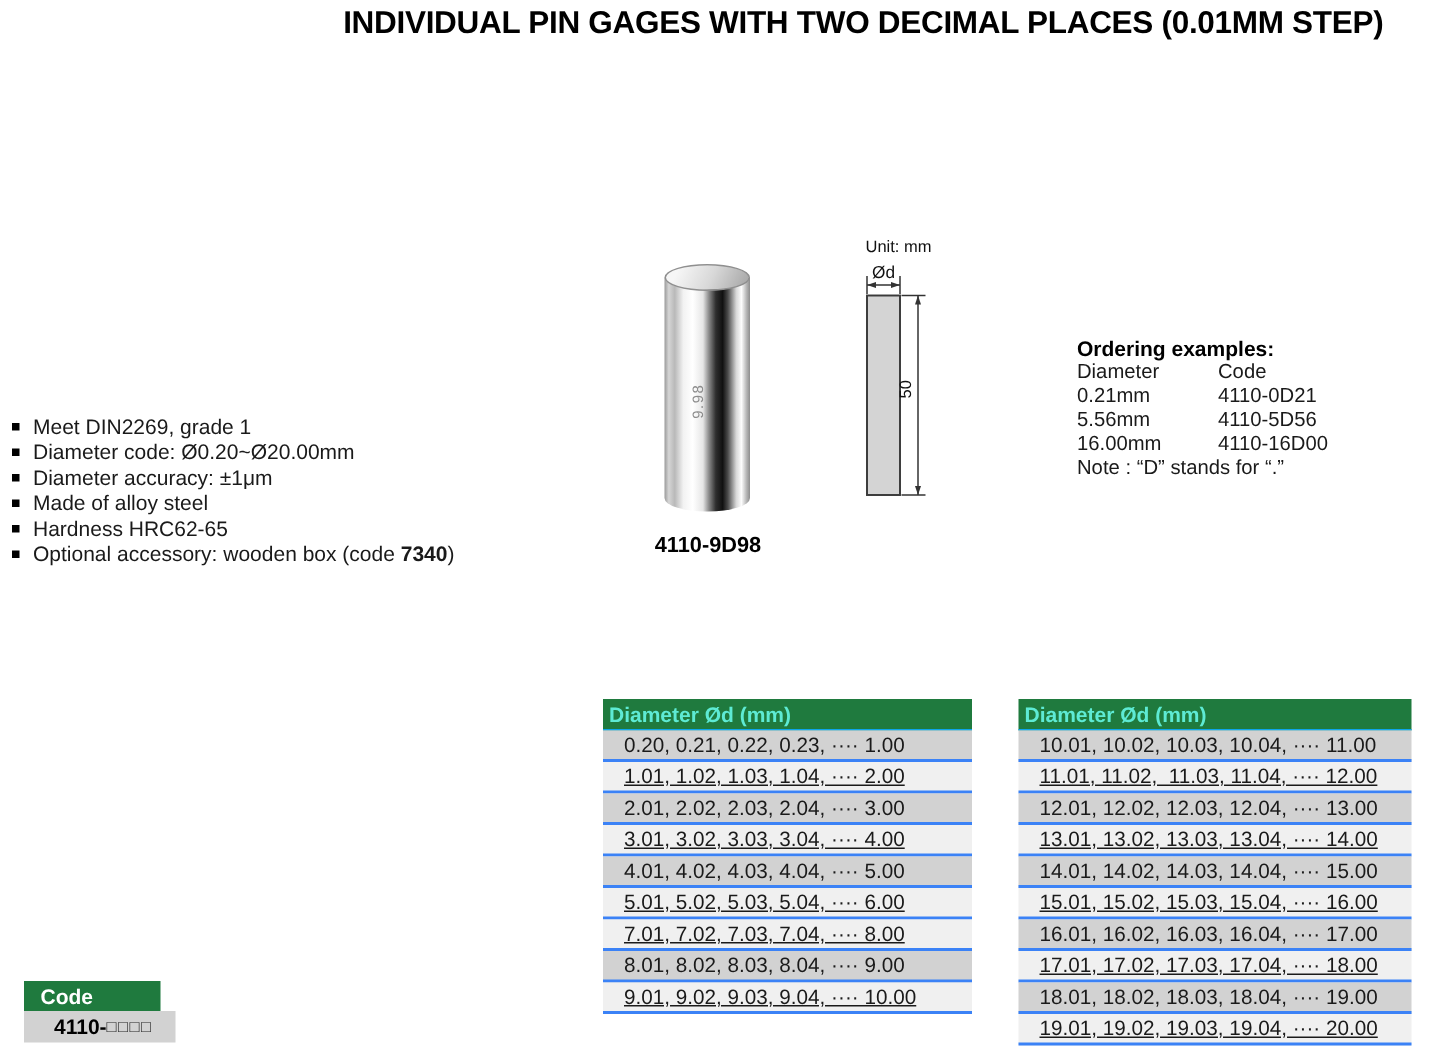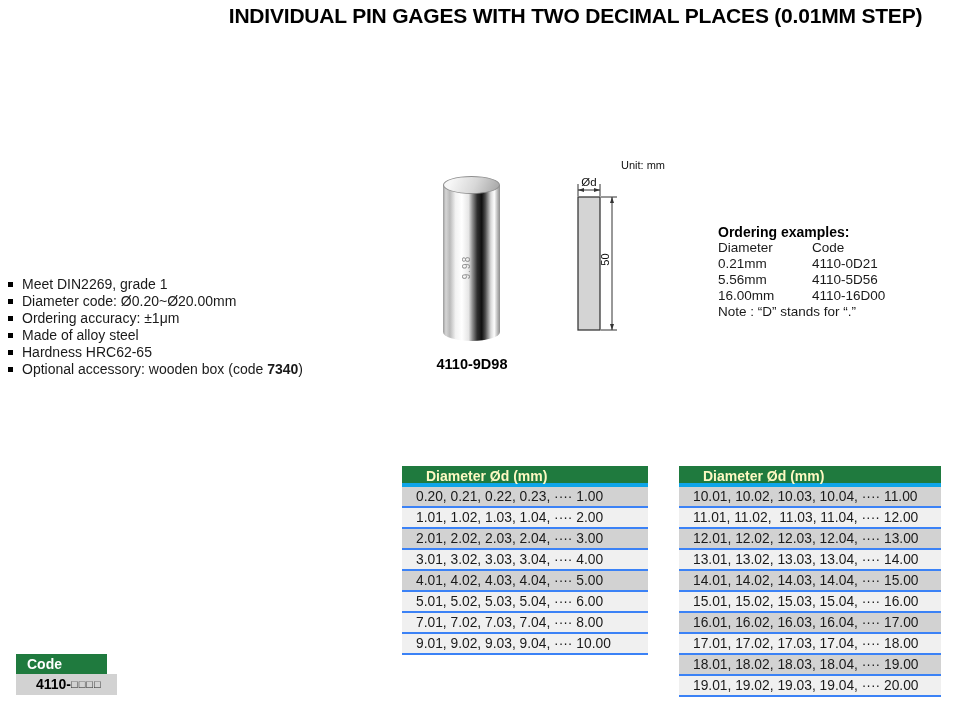--- a/index.html
+++ b/index.html
@@ -36,21 +36,21 @@
   }
   .pin-engraving{
     position:absolute;left:6px;top:86px;width:34px;text-align:center;
     transform:rotate(-90deg);font-size:10px;color:#8c8c8c;letter-spacing:1px;
   }
   .pin-label{
     position:absolute;left:427px;top:356px;width:90px;text-align:center;
     font-size:14.5px;font-weight:bold;color:#000;
   }
   
-  .unit-label{position:absolute;left:577px;top:159px;font-size:11px;color:#111;margin-left:44px;}
+  .unit-label{position:absolute;left:577px;top:159px;font-size:11px;color:#111;}
   .dia-label{position:absolute;left:578px;top:176px;width:22px;text-align:center;font-size:11.5px;color:#111;}
   .drawing{position:absolute;left:570px;top:172px;width:60px;height:170px;}
   .len-label{
     position:absolute;left:593px;top:253px;width:24px;height:13px;text-align:center;
     transform:rotate(-90deg);font-size:11px;color:#111;
   }
   
   .ordering{position:absolute;left:718px;top:224px;width:240px;}
   .ord-head{font-size:14px;font-weight:bold;height:16px;line-height:16px;color:#000;}
   .ord-row{height:16px;line-height:16px;font-size:13.5px;display:flex;}
@@ -65,49 +65,49 @@
   .codebox-value{
     width:101px;height:21px;line-height:20px;background:var(--row-dark);
     padding-left:20px;font-size:14px;font-weight:bold;color:#000;
   }
   .codebox-value .sq{font-weight:normal;font-size:11px;letter-spacing:1px;color:#222;position:relative;top:-1px;}
   
   .table{position:absolute;top:466px;}
   .table-left{left:402px;width:246px;}
   .table-right{left:679px;width:262px;}
   .thead{
-    height:21px;line-height:20px;background:var(--green);color:#fef9c3;
-    font-weight:bold;font-size:14px;padding-left:24px;border-bottom:4px solid #0ea5e9;
+    height:21px;line-height:20px;background:var(--green);color:#5eead4;
+    font-weight:bold;font-size:14px;padding-left:4px;border-bottom:1px solid #0ea5e9;
   }
   .trow{
     height:21px;line-height:20px;font-size:13.8px;padding-left:14px;
     white-space:pre;border-bottom:2px solid #3b82f6;color:var(--ink);
   }
   .trow.dark{background:var(--row-dark);}
-  .trow.light{background:var(--row-light);}
+  .trow.light{background:var(--row-light);text-decoration:underline;}
 </style>
 </head>
 <body>
 
 <div class="page">
 
   <h1 class="title">INDIVIDUAL PIN GAGES WITH TWO DECIMAL PLACES (0.01MM STEP)</h1>
 
   <ul class="features">
     <li>
         <span class="bullet"></span>
         <span>Meet DIN2269, grade 1</span>
       </li>
     <li>
         <span class="bullet"></span>
         <span>Diameter code: Ø0.20~Ø20.00mm</span>
       </li>
     <li>
         <span class="bullet"></span>
-        <span>Ordering accuracy: ±1μm</span>
+        <span>Diameter accuracy: ±1μm</span>
       </li>
     <li>
         <span class="bullet"></span>
         <span>Made of alloy steel</span>
       </li>
     <li>
         <span class="bullet"></span>
         <span>Hardness HRC62-65</span>
       </li>
     <li>
@@ -168,20 +168,21 @@
 
   <div class="table table-left">
     <div class="thead">Diameter Ød (mm)</div>
     <div class="trow dark">0.20, 0.21, 0.22, 0.23, ···· 1.00</div>
     <div class="trow light">1.01, 1.02, 1.03, 1.04, ···· 2.00</div>
     <div class="trow dark">2.01, 2.02, 2.03, 2.04, ···· 3.00</div>
     <div class="trow light">3.01, 3.02, 3.03, 3.04, ···· 4.00</div>
     <div class="trow dark">4.01, 4.02, 4.03, 4.04, ···· 5.00</div>
     <div class="trow light">5.01, 5.02, 5.03, 5.04, ···· 6.00</div>
     <div class="trow light">7.01, 7.02, 7.03, 7.04, ···· 8.00</div>
+    <div class="trow dark">8.01, 8.02, 8.03, 8.04, ···· 9.00</div>
     <div class="trow light">9.01, 9.02, 9.03, 9.04, ···· 10.00</div>
   </div>
 
   <div class="table table-right">
     <div class="thead">Diameter Ød (mm)</div>
     <div class="trow dark">10.01, 10.02, 10.03, 10.04, ···· 11.00</div>
     <div class="trow light">11.01, 11.02,  11.03, 11.04, ···· 12.00</div>
     <div class="trow dark">12.01, 12.02, 12.03, 12.04, ···· 13.00</div>
     <div class="trow light">13.01, 13.02, 13.03, 13.04, ···· 14.00</div>
     <div class="trow dark">14.01, 14.02, 14.03, 14.04, ···· 15.00</div>

